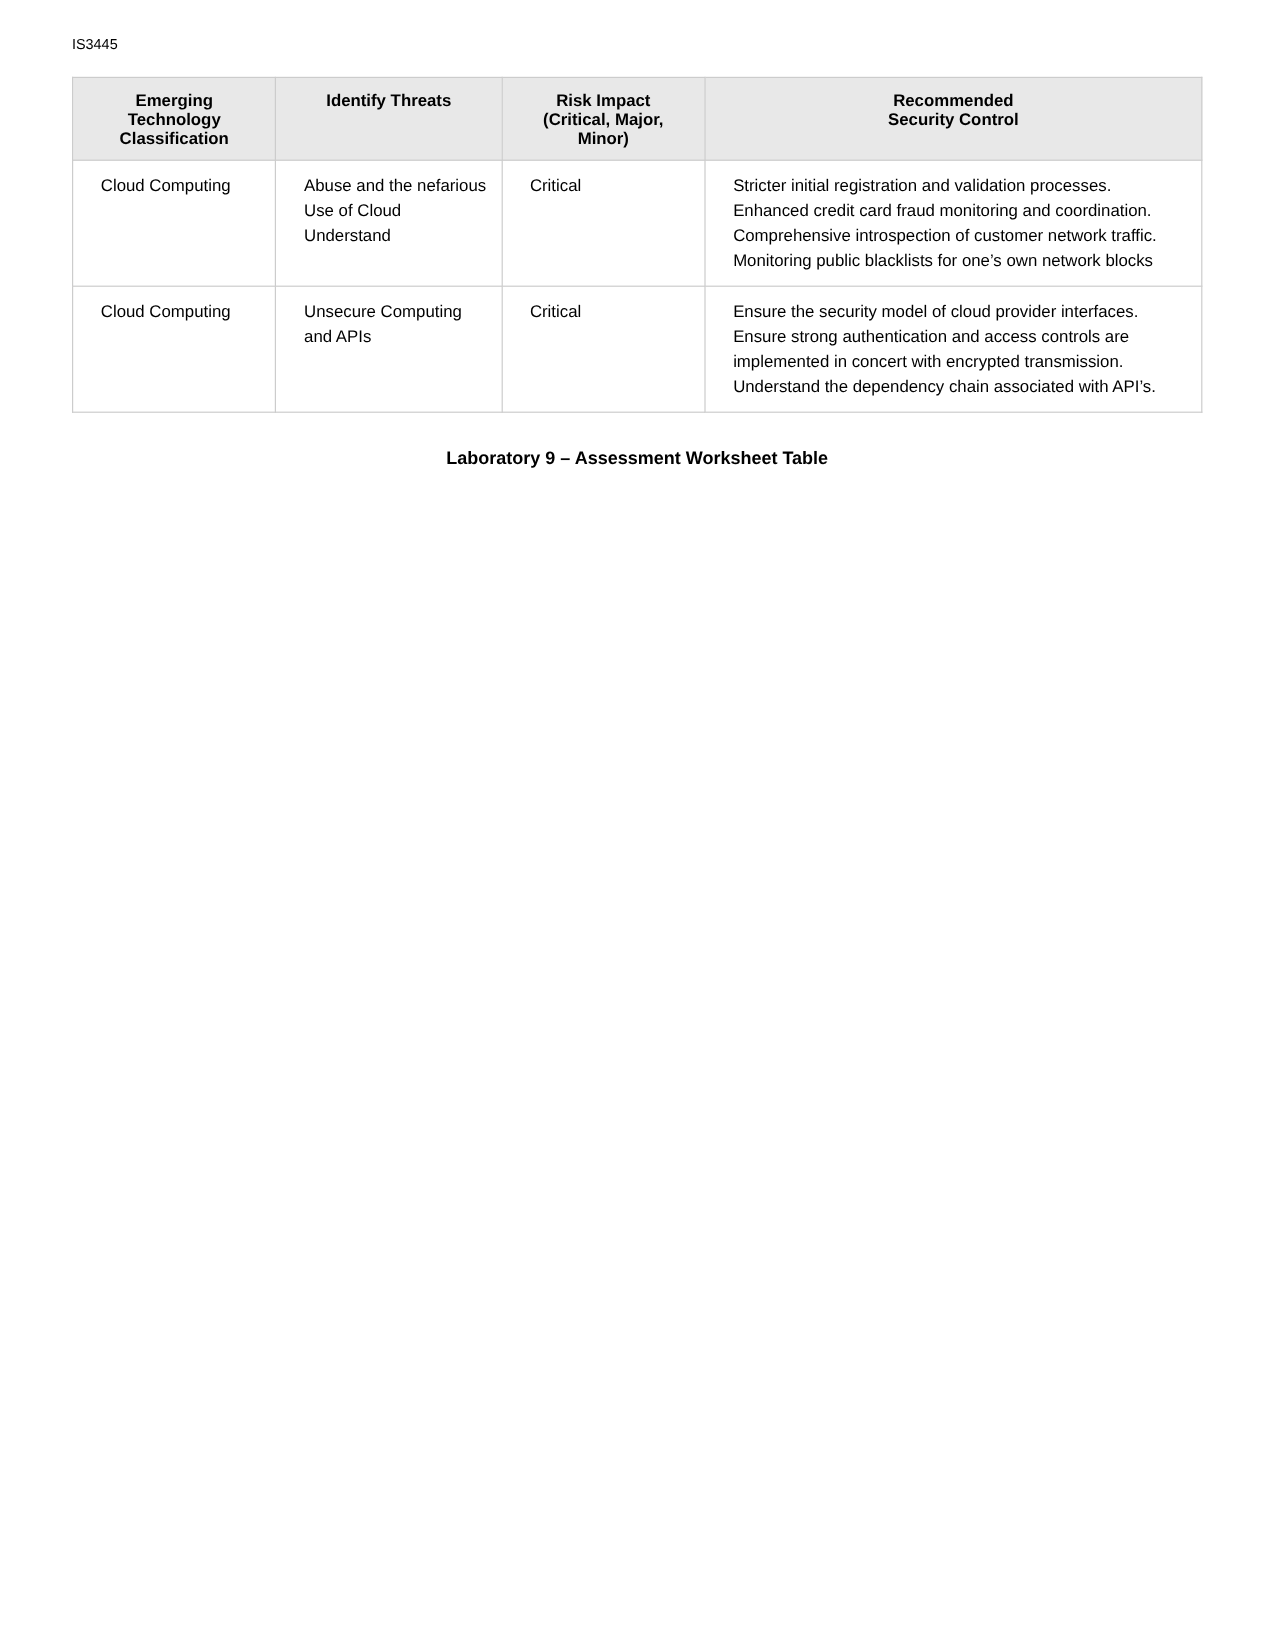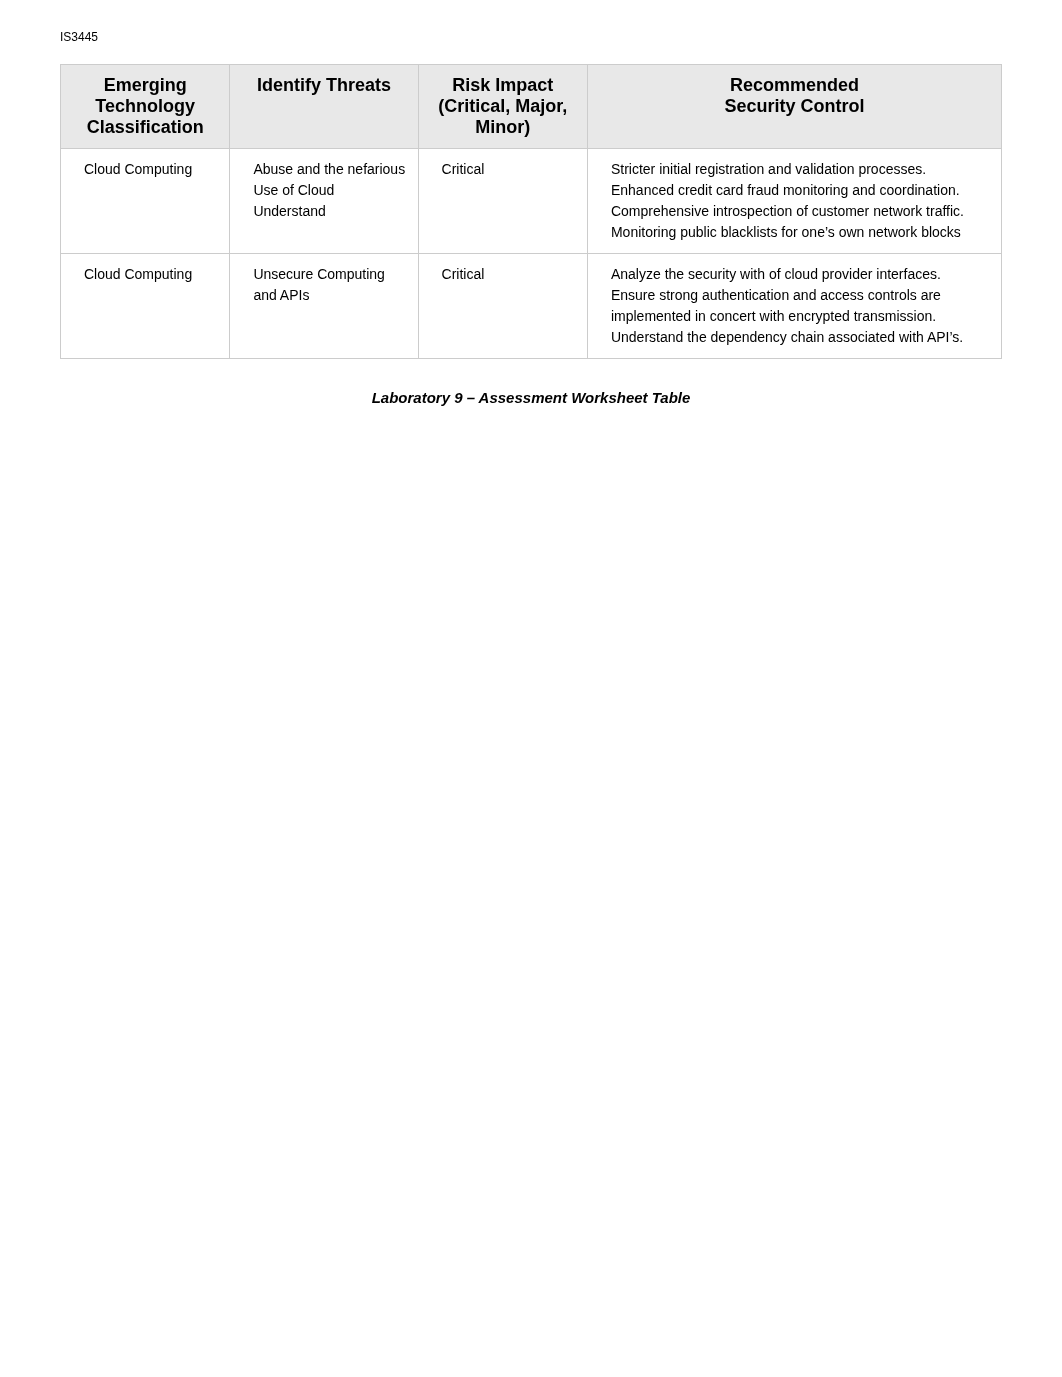--- a/index.html
+++ b/index.html
@@ -36,40 +36,39 @@
       padding: 10px 12px;
       vertical-align: top;
     }
 
     .main-table thead tr {
       background-color: #e8e8e8;
     }
 
     .main-table th {
       font-weight: bold;
-      font-size: 18px;
+      font-size: 14px;
     }
 
     .main-table td {
       font-size: 14px;
       line-height: 1.5;
       padding-left: 23px;
     }
 
     .col-emerging { width: 18%; }
     .col-threats  { width: 20%; }
     .col-risk     { width: 18%; }
     .col-control  { width: 44%; }
 
     .caption {
       text-align: center;
       font-weight: bold;
       font-size: 15px;
       margin-top: 10px;
-      font-style: italic;
     }
   </style>
 </head>
 <body>
 
 <div class="doc-id">
   <span>IS3445</span>
 </div>
 
 <table class="main-table">
@@ -93,20 +92,20 @@
   <tr>
         <td>Cloud Computing</td>
         <td>Abuse and the nefarious Use of Cloud Understand</td>
         <td>Critical</td>
         <td>Stricter initial registration and validation processes. Enhanced credit card fraud monitoring and coordination. Comprehensive introspection of customer network traffic.&nbsp; Monitoring public blacklists for one’s own network blocks</td>
       </tr>
       <tr>
         <td>Cloud Computing</td>
         <td>Unsecure Computing and APIs</td>
         <td>Critical</td>
-        <td>Analyze the security with of cloud provider interfaces. Ensure strong authentication and access controls are implemented in concert with encrypted transmission. Understand the dependency chain associated with API’s.</td>
+        <td>Ensure the security model of cloud provider interfaces. Ensure strong authentication and access controls are implemented in concert with encrypted transmission. Understand the dependency chain associated with API’s.</td>
       </tr>
     </tbody>
 </table>
 
 <div class="caption">
   <span>Laboratory 9 – Assessment Worksheet Table</span>
 </div>
 
 </body></html>

